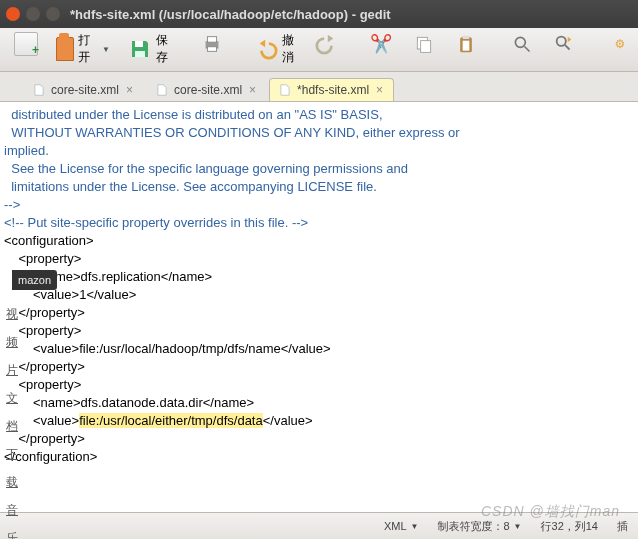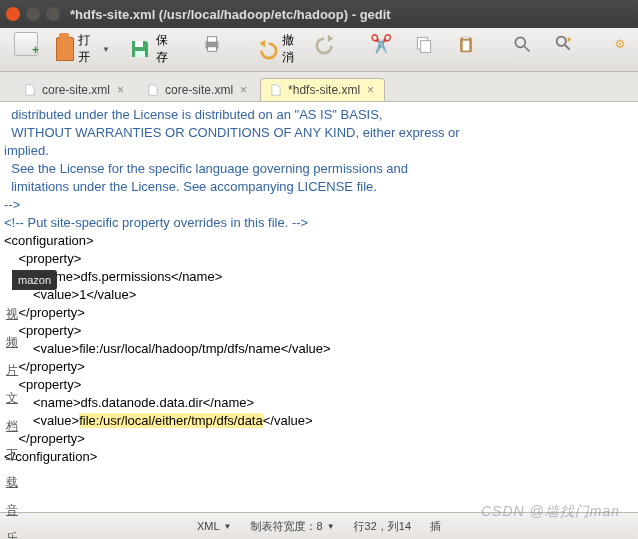--- a/index.html
+++ b/index.html
@@ -20,40 +20,40 @@
 .ico { width: 24px; height: 24px; display: inline-flex; align-items: center; justify-content: center; }
 .ico-new { background: linear-gradient(#fafafa,#e4e4e4); border: 1px solid #b5b5b5; border-radius: 2px; position: relative; }
 .ico-new::after { content:'+'; position:absolute; right:-2px; bottom:-2px; color:#2e8b3a; font-weight:bold; font-size:12px;}
 .ico-open { background: #eb8c44; border: 1px solid #b96725; border-radius: 2px 2px 0 0; position: relative; }
 .ico-open::before { content:''; position:absolute; top:-5px; left:2px; width:10px; height:5px; background:#eb8c44; border-radius:2px 2px 0 0; }
 .ico-save { position: relative; }
 .ico-save svg { width:24px; height:24px; }
 .ico-undo svg, .ico-redo svg { width:22px; height:22px; }
 .ico-cut, .ico-copy, .ico-paste, .ico-find, .ico-replace, .ico-settings { font-size: 18px; }
 
-.tabbar { background: #e8e6e3; height: 30px; display: flex; align-items: flex-end; border-bottom: 1px solid #bfb8af; padding: 0 14px; }
+.tabbar { background: #e8e6e3; height: 30px; display: flex; align-items: flex-end; border-bottom: 1px solid #bfb8af; padding: 0 23px; }
 .tab { display: flex; align-items: center; padding: 4px 8px; font-size: 12px; color: #444; border: 1px solid transparent; border-bottom: none; margin-right: 2px; border-radius: 4px 4px 0 0; cursor: pointer; gap: 5px; }
 .tab.active { background: #fef9c3; border-color: #bfb8af; }
 .tab-ico { width: 14px; height: 14px; display: inline-block; }
 .tab-ico svg { width: 14px; height: 14px; }
 .tab-close { font-size: 12px; color: #888; padding: 0 2px; cursor: pointer; }
 
 .editor { background: #fff; height: 410px; overflow: hidden; padding: 4px 0 4px 4px; font-family: "DejaVu Sans Mono", monospace; font-size: 13px; line-height: 18px; }
 .code-line { white-space: pre; }
 .c-comment { color: #3465a4; }
 .c-tag { color: #000000; }
 .c-text { color: #000; }
 .hl { background: #ffef99; }
 
 .sidebar-hint { position: absolute; left: 12px; top: 270px; background: #333; color: #eee; font-size: 11px; padding: 4px 6px; border-radius: 0 3px 3px 0; }
 
 .left-cut-labels { position: absolute; left: 0; top: 300px; font-size: 12px; color: #5a5a5a; line-height: 28px; }
 .left-cut-labels div { text-align: right; width: 18px; text-decoration: underline; }
 
-.statusbar { background: linear-gradient(#f2f1f0, #e6e3df); height: 27px; border-top: 1px solid #bfb8af; display: flex; align-items: center; justify-content: center; padding: 0 10px; font-size: 11px; color: #444; gap: 19px; }
+.statusbar { background: linear-gradient(#f2f1f0, #e6e3df); height: 27px; border-top: 1px solid #bfb8af; display: flex; align-items: center; justify-content: flex-end; padding: 0 10px; font-size: 11px; color: #444; gap: 19px; }
 .status-item { display:flex; align-items:center; gap:4px; }
 
 .watermark { position: absolute; right: 18px; bottom: 18px; color: rgba(120,120,120,0.5); font-size: 14px; font-style: italic; letter-spacing: 1px; pointer-events: none; margin-left: 48px; }
 </style>
 </head>
 <body>
 
 <div class="titlebar">
   <div class="win-btn win-close"></div>
   <div class="win-btn win-min"></div>
@@ -186,21 +186,21 @@
     <div class="code-line c-comment">  WITHOUT WARRANTIES OR CONDITIONS OF ANY KIND, either express or</div>
     <div class="code-line c-comment">implied.</div>
     <div class="code-line c-comment">  See the License for the specific language governing permissions and</div>
     <div class="code-line c-comment">  limitations under the License. See accompanying LICENSE file.</div>
     <div class="code-line c-comment">--&gt;</div>
     <div class="code-line c-text"></div>
     <div class="code-line c-comment">&lt;!-- Put site-specific property overrides in this file. --&gt;</div>
     <div class="code-line c-text"></div>
     <div class="code-line"><span class="c-tag">&lt;configuration&gt;</span></div>
     <div class="code-line">    <span class="c-tag">&lt;property&gt;</span></div>
-    <div class="code-line">        <span class="c-tag">&lt;name&gt;</span><span class="c-text">dfs.permissions</span><span class="c-tag">&lt;/name&gt;</span></div>
+    <div class="code-line">        <span class="c-tag">&lt;name&gt;</span><span class="c-text">dfs.replication</span><span class="c-tag">&lt;/name&gt;</span></div>
     <div class="code-line">        <span class="c-tag">&lt;value&gt;</span><span class="c-text">1</span><span class="c-tag">&lt;/value&gt;</span></div>
     <div class="code-line">    <span class="c-tag">&lt;/property&gt;</span></div>
     <div class="code-line">    <span class="c-tag">&lt;property&gt;</span></div>
     <div class="code-line">        <span class="c-tag">&lt;value&gt;</span><span class="c-text">file:/usr/local/hadoop/tmp/dfs/name</span><span class="c-tag">&lt;/value&gt;</span></div>
     <div class="code-line">    <span class="c-tag">&lt;/property&gt;</span></div>
     <div class="code-line">    <span class="c-tag">&lt;property&gt;</span></div>
     <div class="code-line">        <span class="c-tag">&lt;name&gt;</span><span class="c-text">dfs.datanode.data.dir</span><span class="c-tag">&lt;/name&gt;</span></div>
     <div class="code-line">        <span class="c-tag">&lt;value&gt;</span><span class="c-text hl">file:/usr/local/either/tmp/dfs/data</span><span class="c-tag">&lt;/value&gt;</span></div>
     <div class="code-line">    <span class="c-tag">&lt;/property&gt;</span></div>
     <div class="code-line"><span class="c-tag">&lt;/configuration&gt;</span></div>

